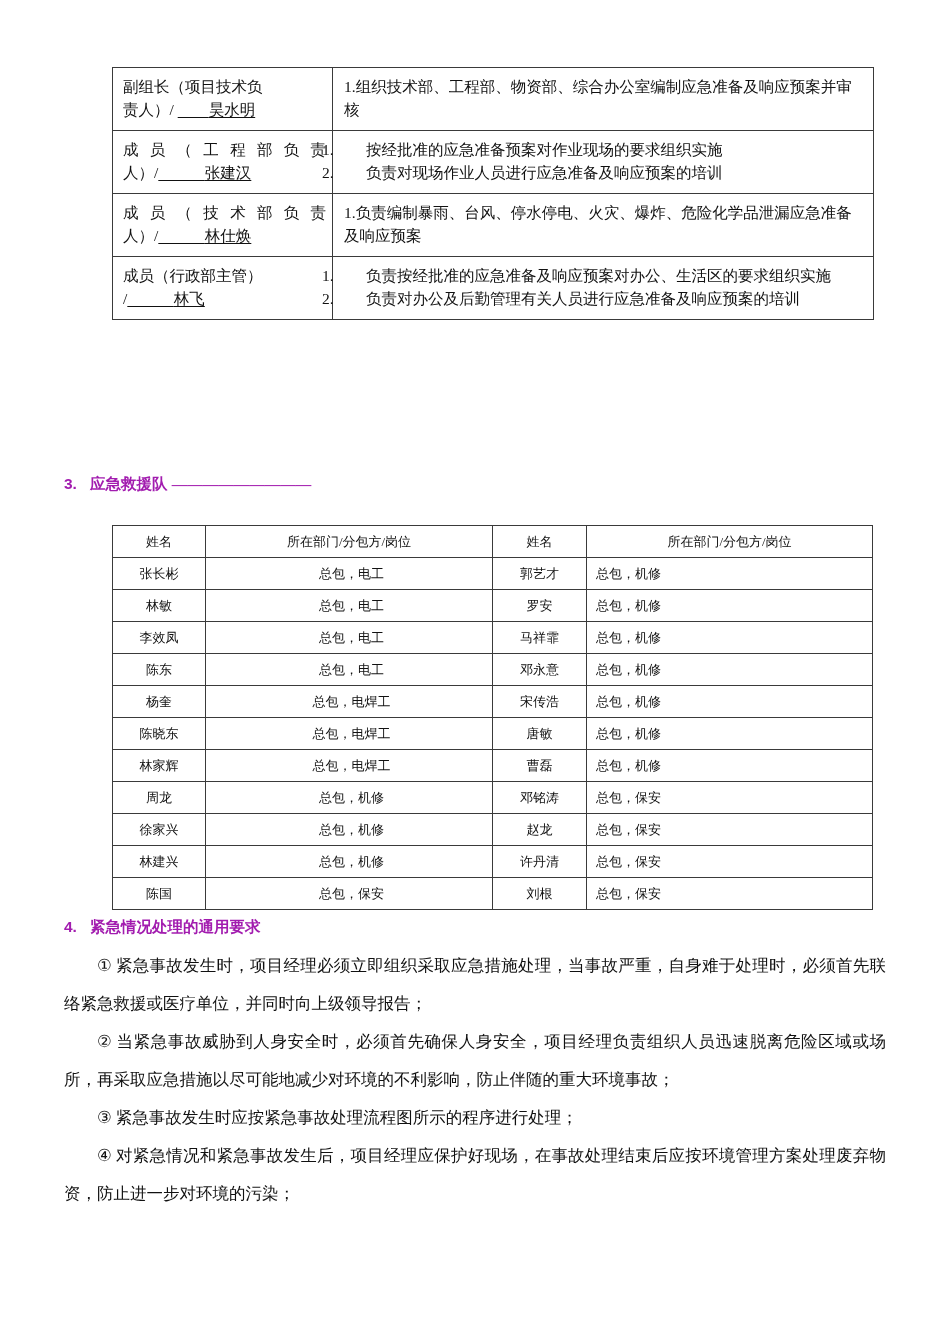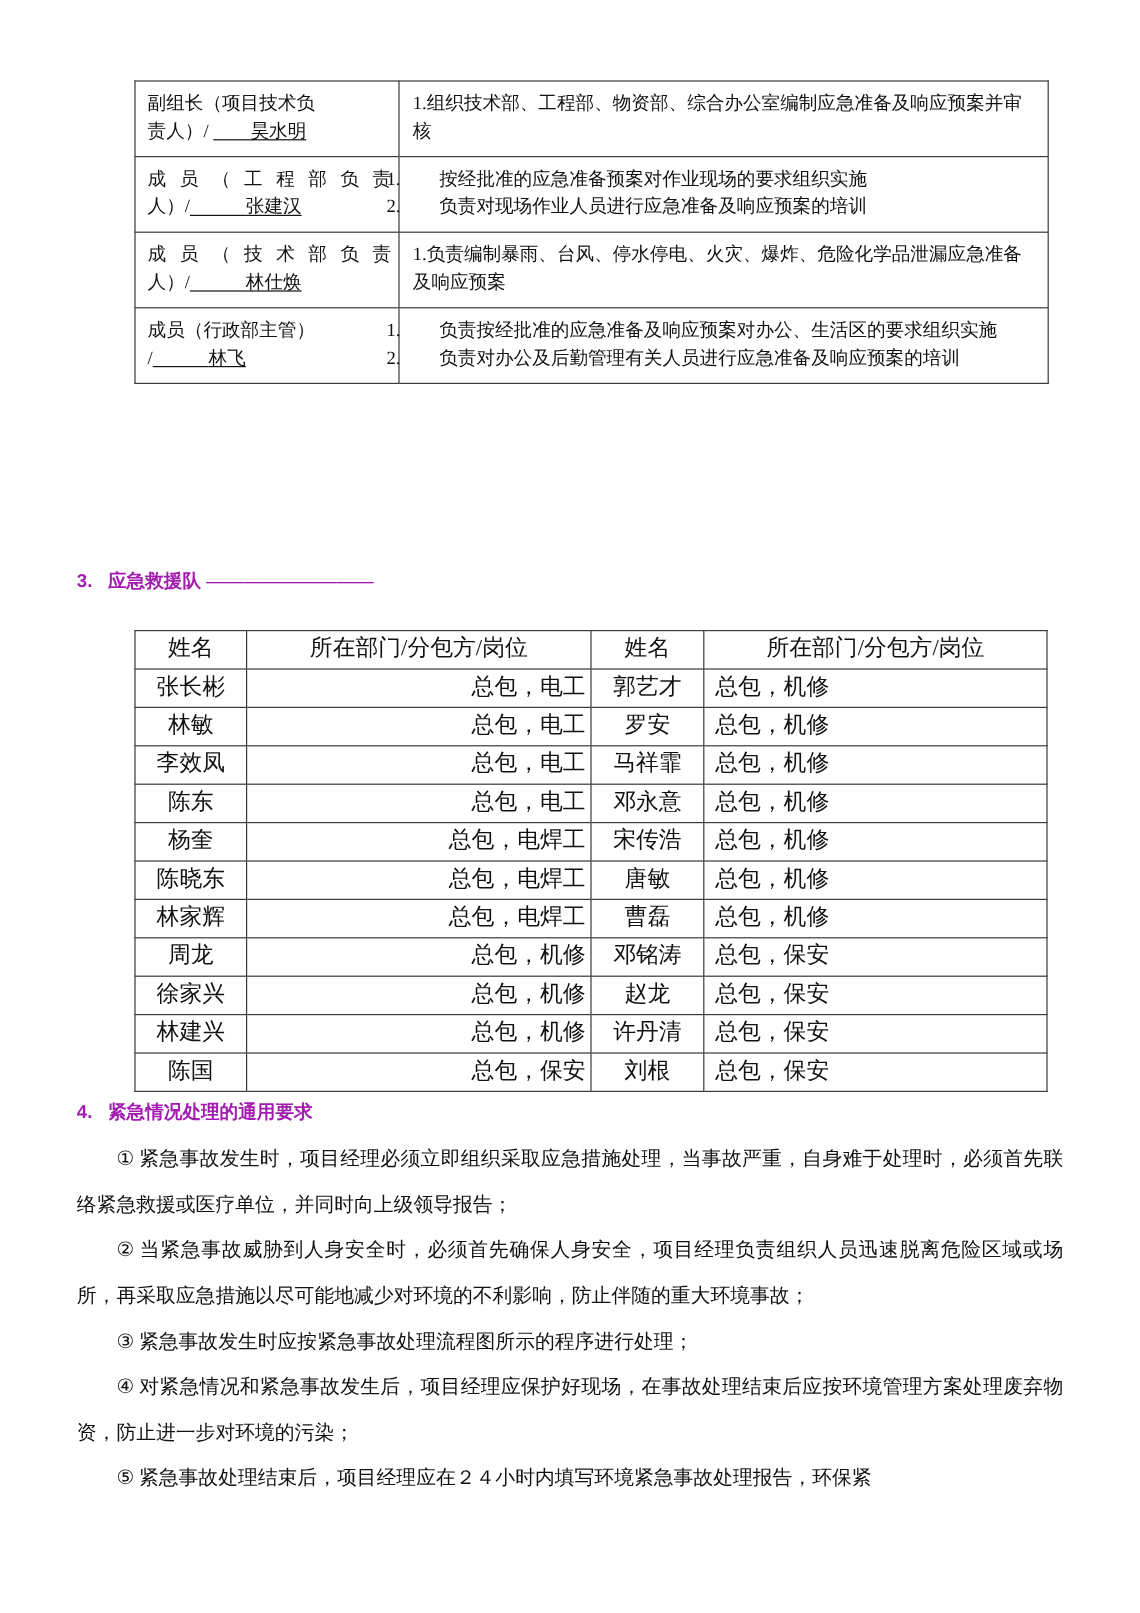--- a/index.html
+++ b/index.html
@@ -119,35 +119,35 @@
 
   #heading-rescue-team { left: 64px; top: 474px; }
   #heading-general-requirements { left: 64px; top: 917px; }
 
   
   #roster-table {
     position: absolute;
     left: 112px;
     top: 525px;
     width: 724px;
-    font-size: 19px;
+    font-size: 13px;
   }
   #roster-table td {
     border: 1px solid #3a3a3a;
     height: 29px;
     padding: 1px 4px;
     line-height: 1.2;
   }
   #roster-table td.name-col {
     width: 84px;
     text-align: center;
   }
   #roster-table td.dept-col {
     width: 278px;
-    text-align: right;
+    text-align: center;
     padding-left: 9px;
   }
   #roster-table td.name-col-2 {
     width: 85px;
     text-align: center;
   }
   #roster-table td.dept-col-2 {
     width: 277px;
     text-align: left;
     padding-left: 9px;
@@ -320,16 +320,15 @@
 
   <div class="section-heading" id="heading-general-requirements">
     <span class="sec-num">4.</span><span>紧急情况处理的通用要求</span>
   </div>
 
   <div class="body-block" id="general-requirements-body">
       <p class="body-para"><span class="marker">①</span><span>紧急事故发生时，项目经理必须立即组织采取应急措施处理，当事故严重，自身难于处理时，必须首先联络紧急救援或医疗单位，并同时向上级领导报告；</span></p>
       <p class="body-para"><span class="marker">②</span><span>当紧急事故威胁到人身安全时，必须首先确保人身安全，项目经理负责组织人员迅速脱离危险区域或场所，再采取应急措施以尽可能地减少对环境的不利影响，防止伴随的重大环境事故；</span></p>
       <p class="body-para"><span class="marker">③</span><span>紧急事故发生时应按紧急事故处理流程图所示的程序进行处理；</span></p>
       <p class="body-para"><span class="marker">④</span><span>对紧急情况和紧急事故发生后，项目经理应保护好现场，在事故处理结束后应按环境管理方案处理废弃物资，防止进一步对环境的污染；</span></p>
-      <p class="body-para"><span class="marker">⑤</span><span>紧急事故处理结束后，项目经理应在２４小时内填写环境紧急事故处理报告，环保紧</span></p>
     </div>
 
 </div>
 
 </body></html>

